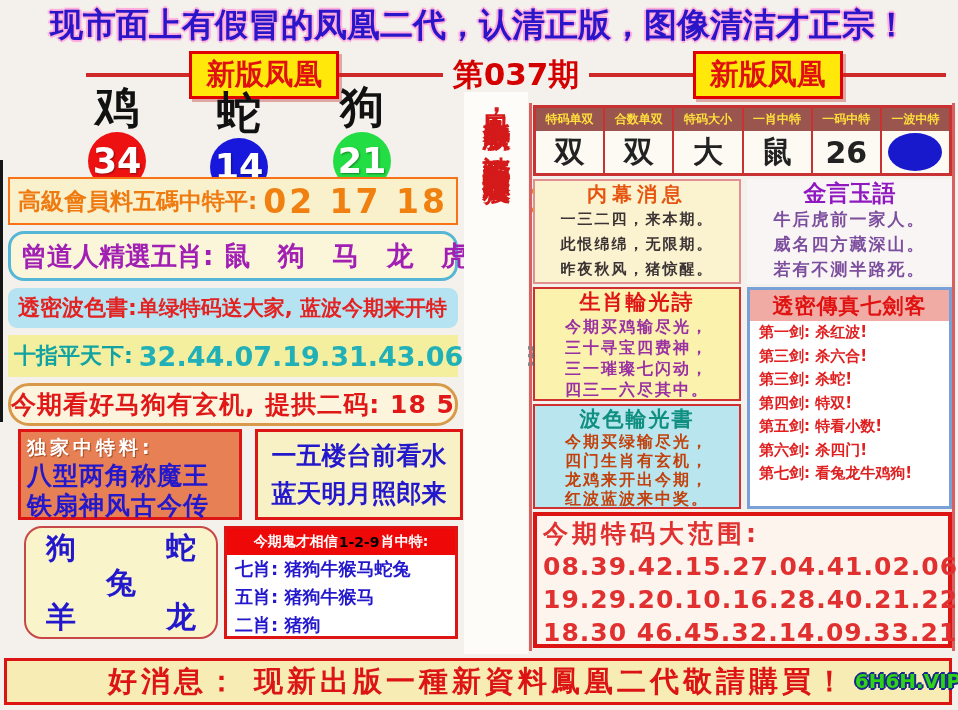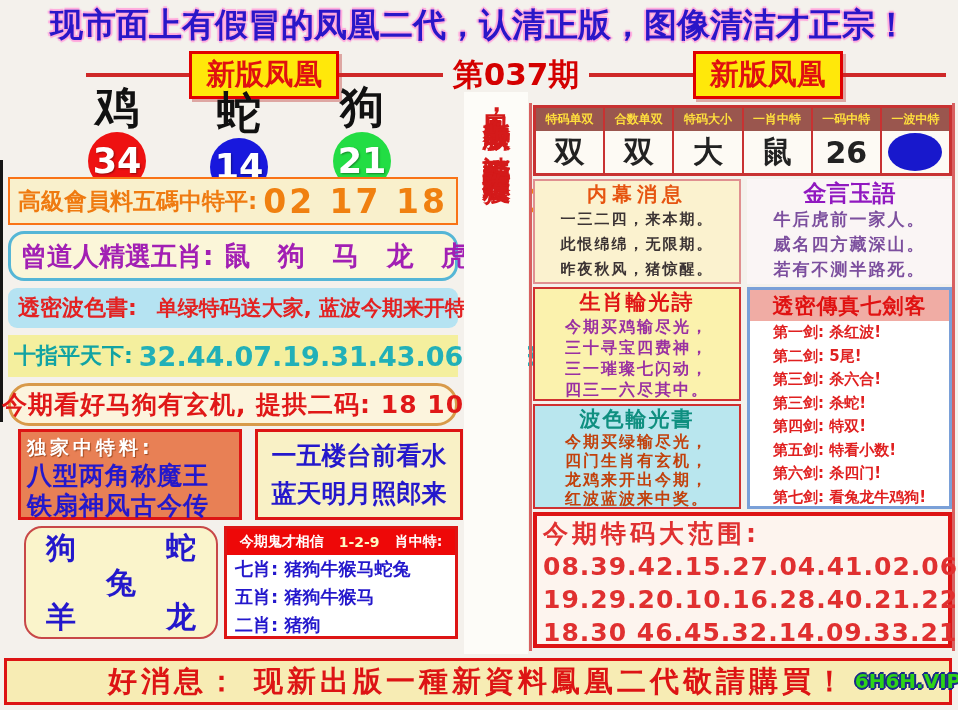--- a/index.html
+++ b/index.html
@@ -21,41 +21,41 @@
     color:#fff;font-size:35px;font-weight:bold;text-shadow:1px 1px 2px rgba(0,0,0,.4);}
   .arc{width:44px;height:7px;border-radius:50%;margin:2px auto 0;}
   
   .lbox{position:absolute;left:8px;width:450px;display:flex;align-items:center;white-space:nowrap;}
   .vip{top:177px;height:48px;border:2px solid #f97316;background:#f9f0cc;padding:0 8px;gap:6px;}
   .vip .lab{font-size:23px;font-weight:bold;color:#ef7a10;}
   .vip .val{font-size:33px;font-weight:bold;color:#f08010;letter-spacing:3px;}
   .fx{top:231px;height:50px;border:3px solid #55b6d6;border-radius:16px;background:#fbf6d9;padding:0 10px;gap:10px;}
   .fx .lab{font-size:26px;font-weight:bold;color:#a21fb4;}
   .fx .val{font-size:27px;font-weight:bold;color:#a21fb4;letter-spacing:9px;}
-  .wl{top:288px;height:40px;border-radius:9px;background:#b5e3f2;padding:0 10px;gap:20px;}
+  .wl{top:288px;height:40px;border-radius:9px;background:#b5e3f2;padding:0 10px;gap:1px;}
   .wl .lab{font-size:22px;font-weight:bold;color:#e32222;}
   .wl .val{font-size:21px;font-weight:bold;color:#e32222;}
   .tc{top:335px;height:42px;background:#f4ef9e;padding:0 6px;gap:6px;}
   .tc .lab{font-size:22px;font-weight:bold;color:#11a3a3;}
   .tc .val{font-size:27px;font-weight:bold;color:#21b0b8;}
   .two{top:383px;height:43px;border:3px solid #d89a4a;border-radius:21px;background:#fcf4dd;justify-content:center;}
   .two .val{font-size:25px;font-weight:bold;color:#e01818;letter-spacing:1px;}
   .excl{position:absolute;top:429px;left:18px;width:224px;height:91px;border:3px solid #dd1515;background:#e88055;padding:3px 6px;}
   .excl .t{font-size:19px;font-weight:bold;color:#fff;letter-spacing:4px;text-shadow:1px 1px 1px #a04820;}
   .excl .l{font-size:25px;font-weight:bold;color:#2418cc;line-height:30px;letter-spacing:1px;}
   .coup{position:absolute;top:429px;left:255px;width:208px;height:91px;border:3px solid #dd1515;background:#f9f1c6;
     display:flex;flex-direction:column;justify-content:center;text-align:center;}
   .coup .l{font-size:25px;font-weight:bold;color:#2418cc;line-height:38px;}
   .agrid{position:absolute;top:526px;left:24px;width:194px;height:113px;border:2px solid #c84848;border-radius:18px;
     background:#faf4cb;display:flex;flex-direction:column;justify-content:space-evenly;padding:2px 20px;}
   .agrid .r{display:flex;justify-content:space-between;font-size:30px;font-weight:bold;color:#2418cc;line-height:32px;}
   .agrid .r.c{justify-content:center;}
   .ghost{position:absolute;top:526px;left:224px;width:234px;height:113px;border:3px solid #dd1515;background:#fff;}
   .ghost .gh{height:26px;background:#ee0808;color:#fff;font-size:14px;font-weight:bold;display:flex;align-items:center;justify-content:center;white-space:nowrap;}
-  .ghost .gh .grn{color:#fef9c3;padding:0 15px;}
+  .ghost .gh .grn{color:#000000;padding:0 1px;}
   .ghost .row{font-size:18px;font-weight:bold;color:#2418cc;line-height:28px;padding-left:8px;white-space:nowrap;}
   
   .vmid{position:absolute;top:92px;left:464px;width:64px;height:562px;background:#fdfcf8;display:flex;justify-content:center;}
   .vmid span{writing-mode:vertical-rl;text-orientation:upright;font-size:28px;font-weight:bold;color:#d41a1a;letter-spacing:2px;}
   
   .rframe{position:absolute;top:103px;left:529px;width:426px;height:548px;border-left:3px solid #d86060;border-right:3px solid #d86060;}
   .ptable{position:absolute;top:105px;left:533px;width:419px;height:71px;border:3px solid #c83232;background:#fdfaf4;display:flex;flex-direction:column;}
   .ptable .hrow{display:flex;height:23px;}
   .ptable .hcell{flex:1;background:#9a564e;color:#ffdf3c;font-size:12px;font-weight:bold;display:flex;align-items:center;justify-content:center;border-right:2px solid #c83232;white-space:nowrap;}
   .ptable .hcell:last-child{border-right:none;}
@@ -72,21 +72,21 @@
   .golden .l{font-size:17px;font-weight:bold;color:#7c4f9e;line-height:25px;white-space:nowrap;letter-spacing:2px;}
   .zpoem{top:287px;left:533px;width:208px;height:114px;border:2px solid #d03030;background:#fbf2ad;}
   .zpoem .t{font-size:21px;font-weight:bold;color:#e01616;line-height:27px;letter-spacing:2px;}
   .zpoem .l{font-size:16px;font-weight:bold;color:#9a30a2;line-height:21px;white-space:nowrap;letter-spacing:2px;}
   .wpoem{top:404px;left:533px;width:208px;height:105px;border:2px solid #d03030;background:#b9e6ee;}
   .wpoem .t{font-size:21px;font-weight:bold;color:#0f8f80;line-height:26px;letter-spacing:2px;}
   .wpoem .l{font-size:16px;font-weight:bold;color:#c2410c;line-height:19px;white-space:nowrap;letter-spacing:2px;}
   .swords{position:absolute;top:287px;left:747px;width:205px;height:222px;border:3px solid #7aa0d8;background:#fff;}
   .swords .sh{height:31px;background:#f0aca4;display:flex;align-items:center;justify-content:center;
     font-size:21px;font-weight:bold;color:#e01212;letter-spacing:1px;white-space:nowrap;}
-  .swords .l{font-size:15px;font-weight:bold;color:#e02020;line-height:23.5px;padding-left:23px;white-space:nowrap;}
+  .swords .l{font-size:15px;font-weight:bold;color:#e02020;line-height:23.5px;padding-left:9px;white-space:nowrap;}
   .brange{position:absolute;top:512px;left:533px;width:419px;height:136px;border:4px solid #dd1414;background:#fdf4ee;padding:2px 6px;}
   .brange .t{font-size:25px;font-weight:bold;color:#e03030;letter-spacing:4px;line-height:32px;}
   .brange .l{font-size:25px;font-weight:bold;color:#e03030;line-height:33px;letter-spacing:1px;white-space:nowrap;}
   
   .banner{position:absolute;top:658px;left:4px;width:948px;height:47px;border:3px solid #dd1414;background:#f7ecb4;
     display:flex;align-items:center;justify-content:center;font-size:29px;font-weight:bold;color:#dd1414;letter-spacing:4px;white-space:nowrap;}
   .wm{position:absolute;top:660px;left:860px;width:96px;height:42px;display:flex;align-items:center;justify-content:center;
     font-size:20px;font-weight:bold;color:#2ed318;
     text-shadow:-2px 0 #1a2a8a,2px 0 #1a2a8a,0 -2px #1a2a8a,0 2px #1a2a8a,-1px -1px #1a2a8a,1px 1px #1a2a8a;}
   .edgeline{position:absolute;top:160px;left:0;width:3px;height:262px;background:#151515;}
@@ -143,21 +143,21 @@
     <span class="lab">透密波色書:</span>
     <span class="val">单绿特码送大家, 蓝波今期来开特</span>
   </div>
 
   <div class="lbox tc">
     <span class="lab">十指平天下:</span>
     <span class="val">32.44.07.19.31.43.06.18.30.42</span>
   </div>
 
   <div class="lbox two">
-    <span class="val">今期看好马狗有玄机, 提拱二码: 18 10</span>
+    <span class="val">今期看好马狗有玄机, 提拱二码: 18 5</span>
   </div>
 
   <div class="excl">
     <div class="t">独家中特料:</div>
     <div class="l">八型两角称魔王</div>
     <div class="l">铁扇神风古今传</div>
   </div>
 
   <div class="coup">
     <div class="l">一五楼台前看水</div>
@@ -248,21 +248,20 @@
     <div class="t">波色輪光書</div>
     <div class="l">今期买绿输尽光，</div>
     <div class="l">四门生肖有玄机，</div>
     <div class="l">龙鸡来开出今期，</div>
     <div class="l">红波蓝波来中奖。</div>
   </div>
 
   <div class="swords">
     <div class="sh">透密傳真七劍客</div>
     <div class="l">第一剑: 杀红波!</div>
-    <div class="l">第二剑: 5尾!</div>
     <div class="l">第三剑: 杀六合!</div>
     <div class="l">第三剑: 杀蛇!</div>
     <div class="l">第四剑: 特双!</div>
     <div class="l">第五剑: 特看小数!</div>
     <div class="l">第六剑: 杀四门!</div>
     <div class="l">第七剑: 看兔龙牛鸡狗!</div>
   </div>
 
   <div class="brange">
     <div class="t">今期特码大范围:</div>

